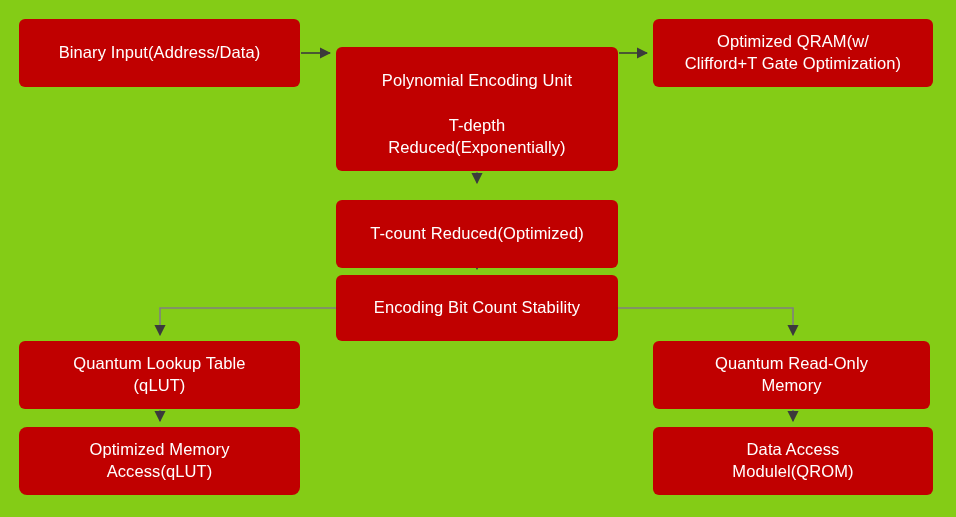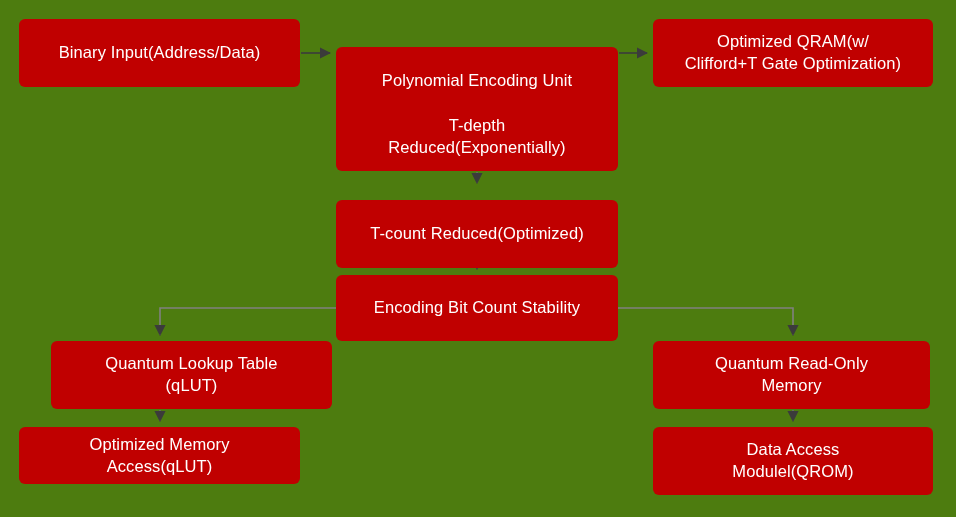--- a/index.html
+++ b/index.html
@@ -9,21 +9,21 @@
     background: #ffffff;
   }
   body {
     font-family: "Liberation Sans", sans-serif;
     -webkit-font-smoothing: antialiased;
   }
   #diagram-canvas {
     position: relative;
     width: 956px;
     height: 517px;
-    background: #4d7c0f;
+    background: #84cc16;
     overflow: hidden;
   }
   #connector-layer {
     position: absolute;
     left: 0;
     top: 0;
     width: 956px;
     height: 517px;
     pointer-events: none;
   }
@@ -116,26 +116,26 @@
   </div>
 
   <div class="node-box" style="left:336px; top:189px; width:282px; height:68px;margin-top:11px;">
     <span class="node-label">T-count Reduced(Optimized)</span>
   </div>
 
   <div class="node-box" style="left:336px; top:275px; width:282px; height:66px;">
     <span class="node-label">Encoding Bit Count Stability</span>
   </div>
 
-  <div class="node-box" style="left:19px; top:341px; width:281px; height:68px;margin-left:32px;">
+  <div class="node-box" style="left:19px; top:341px; width:281px; height:68px;">
     <span class="node-label">Quantum Lookup Table
 (qLUT)</span>
   </div>
 
-  <div class="node-box" style="left:19px; top:427px; width:281px; height:57px;">
+  <div class="node-box" style="left:19px; top:427px; width:281px; height:68px;border-radius:8px;">
     <span class="node-label">Optimized Memory
 Access(qLUT)</span>
   </div>
 
   <div class="node-box" style="left:653px; top:341px; width:277px; height:68px;">
     <span class="node-label">Quantum Read-Only
 Memory</span>
   </div>
 
   <div class="node-box" style="left:653px; top:427px; width:280px; height:68px;justify-content:center;">

